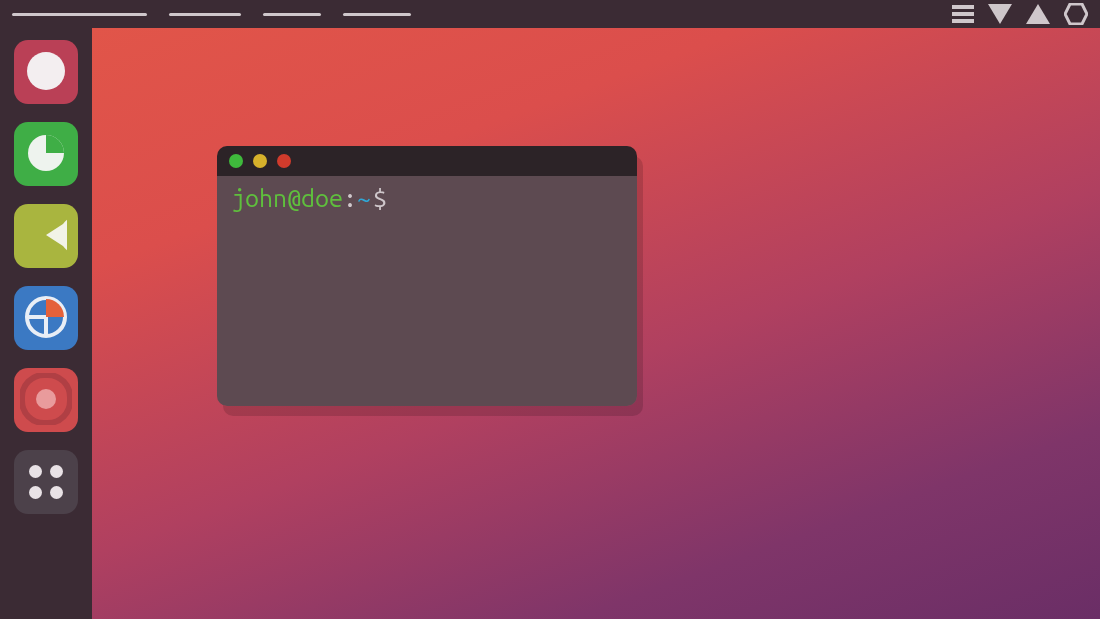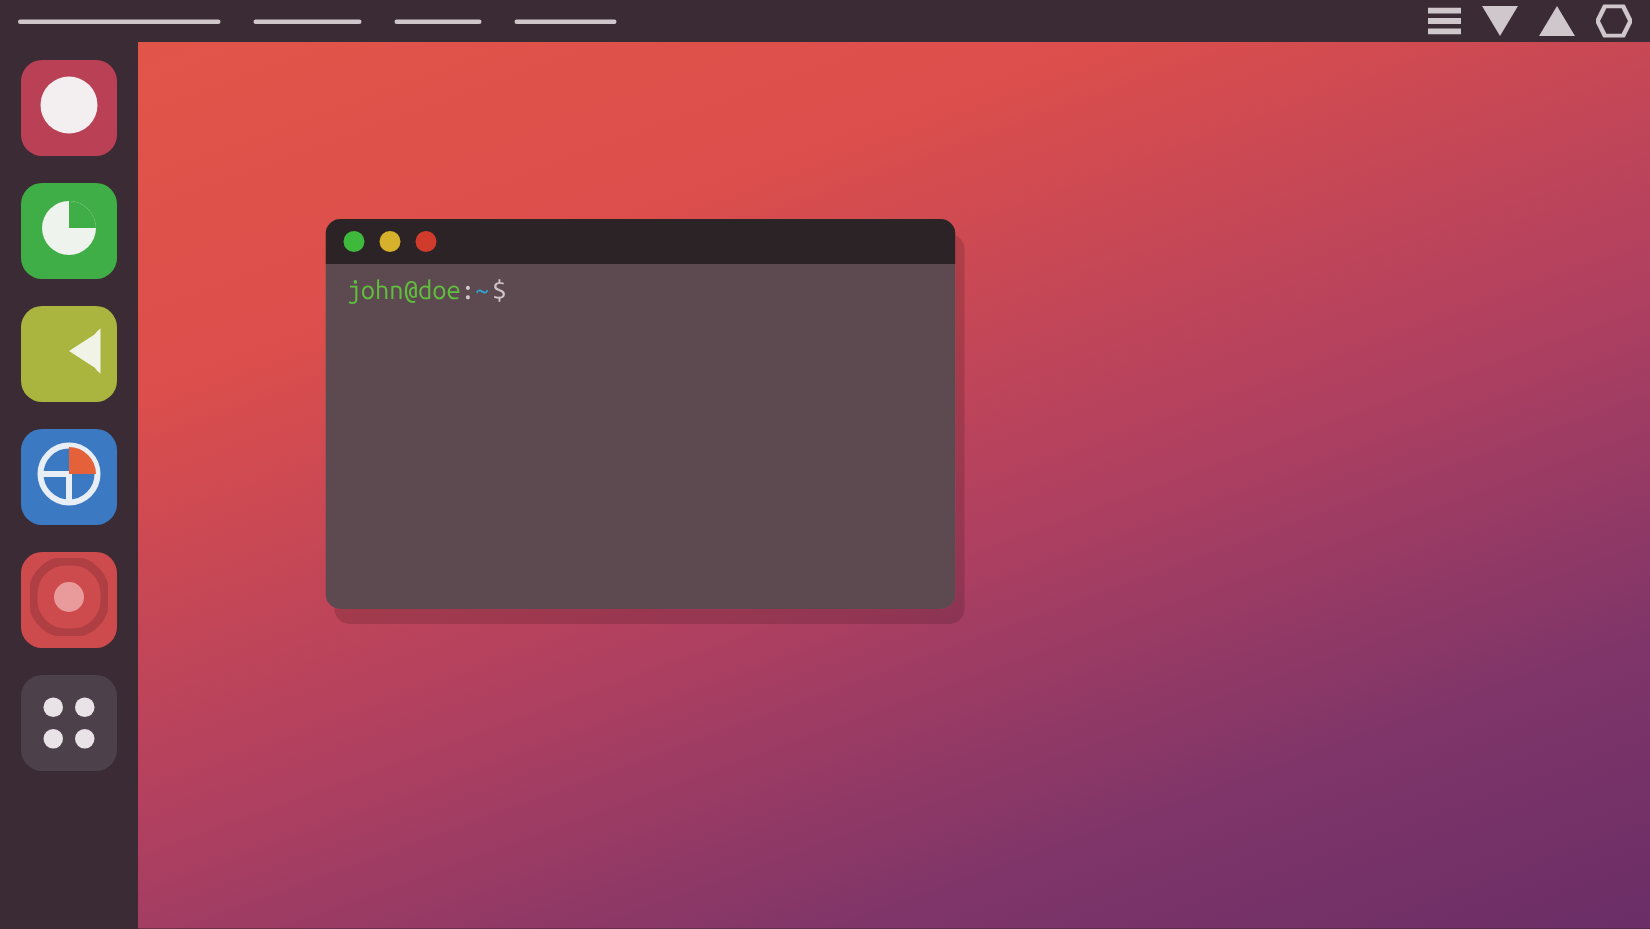--- a/index.html
+++ b/index.html
@@ -50,21 +50,21 @@
   }
   .term-titlebar {
     height:30px; background:#2c2327; display:flex; align-items:center; padding-left:12px; gap:10px;
   }
   .traffic { width:14px; height:14px; border-radius:50%; }
   .traffic.green  { background:#3fb93c; }
   .traffic.yellow { background:#d7b12b; }
   .traffic.red    { background:#d13b2c; }
   .term-body {
     height:230px; background:#5d4a51; padding:8px 14px;
-    font-family: "Ubuntu Mono","Menlo","Consolas",monospace; font-size:17px;
+    font-family: "Ubuntu Mono","Menlo","Consolas",monospace; font-size:25px;
     color:#cfc7cb;
   }
   .p-user { color:#5fbf3d; }
   .p-sep  { color:#cfc7cb; }
   .p-path { color:#2fa7d6; }
   .p-sym  { color:#cfc7cb; padding-left:2px; }
 
   
   .fourdot { position:relative; width:40px; height:40px; }
   .fourdot span { position:absolute; width:13px; height:13px; background:#e9e2e6; border-radius:50%; }

